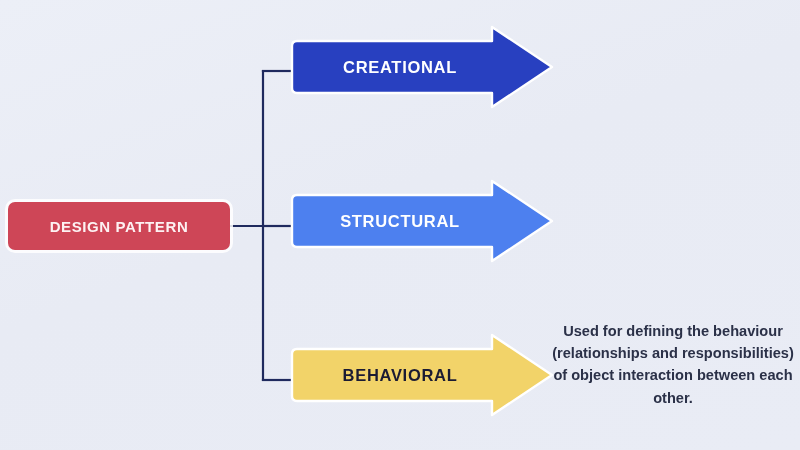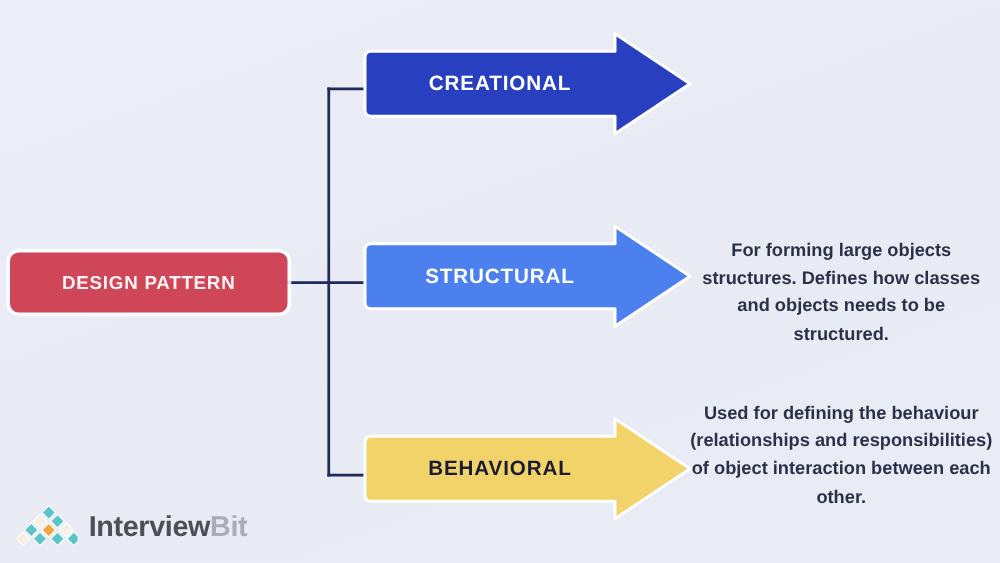--- a/index.html
+++ b/index.html
@@ -154,40 +154,16 @@
     <div class="arrow-label" style="color:#ffffff;">STRUCTURAL</div>
   </div>
 
   <div class="arrow arrow-behavioral">
     <svg viewBox="0 0 270 90" preserveAspectRatio="none">
       <path d="M6 24 Q6 19 11 19 H 206 V 5 L 266 45 L 206 85 V 71 H 11 Q6 71 6 66 Z" fill="#f2d369" stroke="#ffffff" stroke-width="2.4" stroke-linejoin="round"></path>
     </svg>
     <div class="arrow-label" style="color:#1b1b33;">BEHAVIORAL</div>
   </div>
 
-  <div class="desc desc-structural">For forming large objects structures. Defines how classes and objects needs to be structured.</div>
   <div class="desc desc-behavioral">Used for defining the behaviour (relationships and responsibilities) of object interaction between each other.</div>
 
-  <div class="logo">
-    <svg class="logo-mark" viewBox="0 0 48 34">
-      <g stroke="#ffffff" stroke-width="0.9">
-
-        <rect x="21.2" y="2.2" width="7.6" height="7.6" transform="rotate(45 25 6)" fill="#5bc4c9"></rect>
-
-        <rect x="14.2" y="9.2" width="7.6" height="7.6" transform="rotate(45 18 13)" fill="#f6efe2"></rect>
-        <rect x="28.2" y="9.2" width="7.6" height="7.6" transform="rotate(45 32 13)" fill="#5bc4c9"></rect>
-
-        <rect x="7.2" y="16.2" width="7.6" height="7.6" transform="rotate(45 11 20)" fill="#5bc4c9"></rect>
-        <rect x="21.2" y="16.2" width="7.6" height="7.6" transform="rotate(45 25 20)" fill="#f0a53f"></rect>
-        <rect x="35.2" y="16.2" width="7.6" height="7.6" transform="rotate(45 39 20)" fill="#f6efe2"></rect>
-
-        <rect x="0.7" y="23.2" width="7.6" height="7.6" transform="rotate(45 4.5 27)" fill="#f6efe2"></rect>
-        <rect x="14.2" y="23.2" width="7.6" height="7.6" transform="rotate(45 18 27)" fill="#5bc4c9"></rect>
-        <rect x="28.2" y="23.2" width="7.6" height="7.6" transform="rotate(45 32 27)" fill="#5bc4c9"></rect>
-        <rect x="41.2" y="23.2" width="7.6" height="7.6" transform="rotate(45 45 27)" fill="#5bc4c9"></rect>
-      </g>
-    </svg>
-    <div class="logo-text">
-      <span class="t1">Interview</span><span class="t2">Bit</span>
-    </div>
-  </div>
 
 </div>
 
 </body></html>

